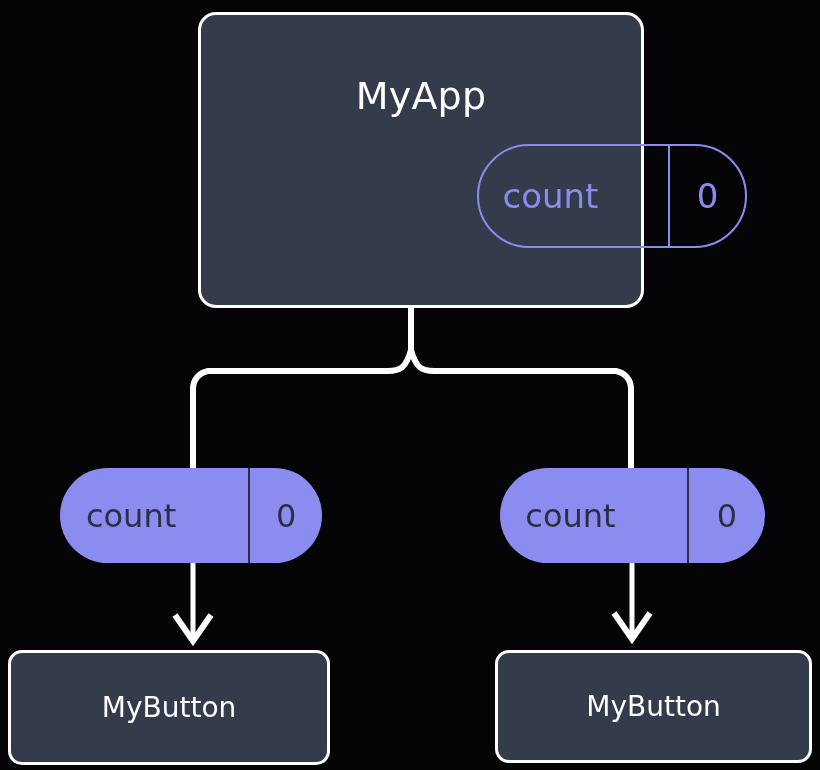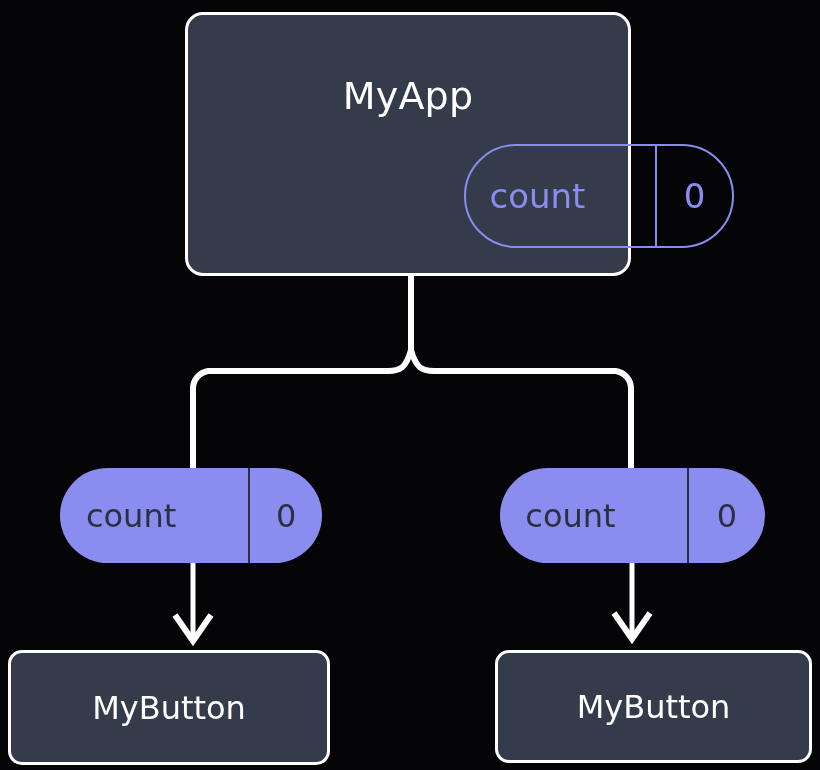--- a/index.html
+++ b/index.html
@@ -33,24 +33,24 @@
 
   
   .card {
     position: absolute;
     box-sizing: border-box;
     background: #343b4b;
     border: 3px solid #ffffff;
     border-radius: 18px;
   }
   #app-card {
-    left: 185px;
+    left: 198px;
     top: 12px;
     width: 446px;
-    height: 264px;
+    height: 296px;
   }
   .card-title {
     position: absolute;
     left: 0;
     right: 0;
     top: 58px;
     text-align: center;
     color: #ffffff;
     font-size: 38px;
     line-height: 46px;
@@ -140,21 +140,21 @@
     box-sizing: border-box;
     background: #343b4b;
     border: 3px solid #ffffff;
     border-radius: 14px;
     display: flex;
     align-items: center;
     justify-content: center;
   }
   .leaf-card .leaf-label {
     color: #ffffff;
-    font-size: 32px;
+    font-size: 28px;
     line-height: 42px;
     white-space: nowrap;
   }
   #left-button-card {
     left: 8px;
     top: 650px;
     width: 322px;
     height: 115px;
   }
   #right-button-card {

